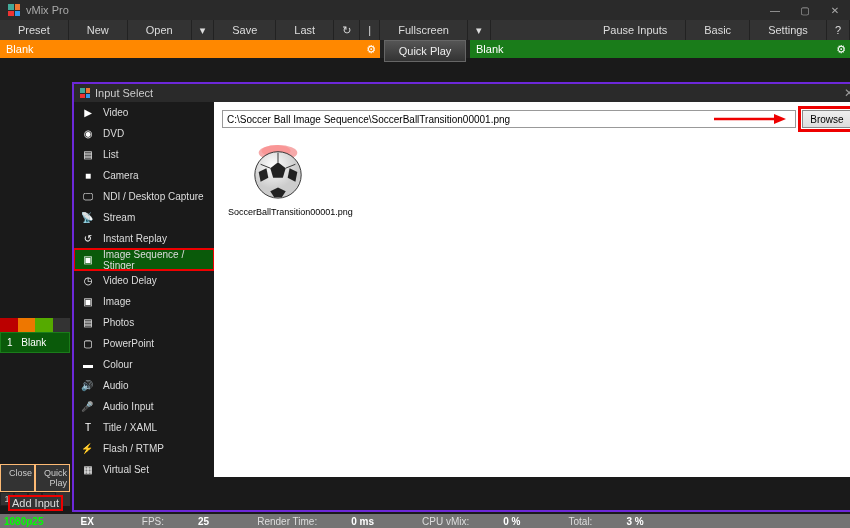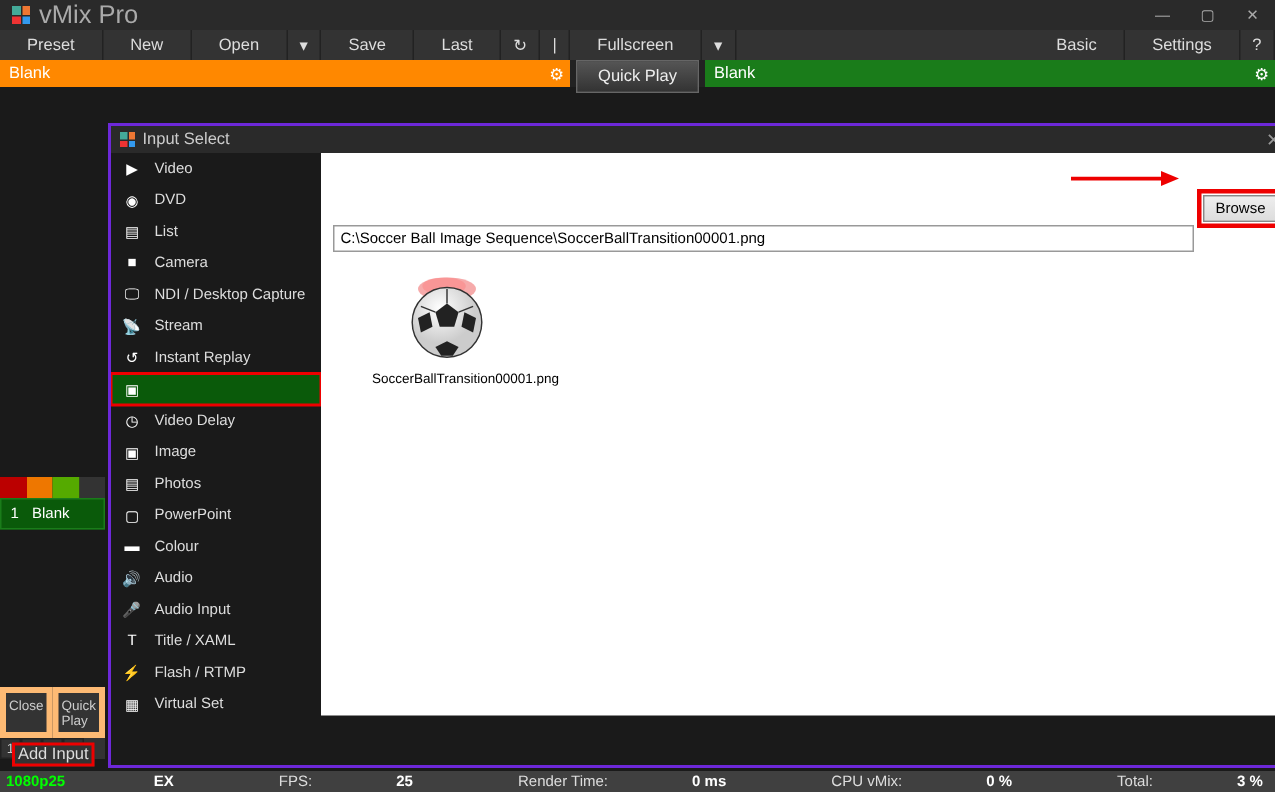--- a/index.html
+++ b/index.html
@@ -4,21 +4,21 @@
 <style>
 * { margin: 0; padding: 0; box-sizing: border-box; font-family: Arial, sans-serif; }
 body { background: #1a1a1a; width: 850px; height: 528px; overflow: hidden; position: relative; font-size: 11px; color: #ccc; }
 
 .titlebar { height: 20px; background: #2a2a2a; display: flex; align-items: center; padding-left: 8px; }
 .titlebar .logo { width: 12px; height: 12px; display: inline-grid; grid-template-columns: 1fr 1fr; grid-template-rows: 1fr 1fr; gap: 1px; margin-right: 6px; }
 .titlebar .logo span:nth-child(1) { background: #4a9; }
 .titlebar .logo span:nth-child(2) { background: #e73; }
 .titlebar .logo span:nth-child(3) { background: #e33; }
 .titlebar .logo span:nth-child(4) { background: #39e; }
-.titlebar .title { font-size: 17px; color: #aaa; }
+.titlebar .title { font-size: 11px; color: #aaa; }
 .titlebar .winbtns { margin-left: auto; display: flex; }
 .titlebar .winbtns div { width: 30px; height: 20px; display: flex; align-items: center; justify-content: center; color: #aaa; font-size: 10px; }
 
 .menubar { height: 20px; background: #333; display: flex; align-items: stretch; }
 .menubtn { padding: 0 18px; display: flex; align-items: center; color: #ddd; font-size: 11px; border-right: 1px solid #222; }
 .menubtn.narrow { padding: 0 8px; }
 .menubar .spacer { flex: 1; }
 
 .channelbar { height: 18px; display: flex; }
 .ch-orange { background: #f80; color: #fff; padding: 2px 6px; width: 380px; display: flex; align-items: center; position: relative; }
@@ -30,32 +30,32 @@
 
 .leftpanel { position: absolute; left: 0; top: 318px; width: 70px; }
 .colorrow { height: 14px; display: flex; }
 .colorrow div { flex: 1; }
 .cr-r { background: #b00; } .cr-o { background: #e70; } .cr-g { background: #5a0; } .cr-d { background: #333; }
 .blankrow { background: #0a5a0a; color: #fff; padding: 4px 6px; font-size: 10px; border: 1px solid #1a7c1a; }
 .blankrow .num { color: #fff; margin-right: 6px; }
 
 .bottomctl { position: absolute; left: 0; bottom: 22px; width: 70px; }
 .cqrow { display: flex; background: #333; }
-.cqrow div { flex: 1; padding: 3px 2px; text-align: left; font-size: 9px; border: 4px solid #fdba74; color: #ccc; }
+.cqrow div { flex: 1; padding: 3px 2px; text-align: right; font-size: 9px; border: 1px solid #fdba74; color: #ccc; }
 .numrow { display: flex; background: #333; }
 .numrow div { width: 14px; height: 14px; text-align: center; font-size: 9px; border: 1px solid #222; color: #ccc; line-height: 12px; }
 
 .addinput { position: absolute; left: 8px; bottom: 17px; width: 55px; height: 16px; background: #333; color: #ddd; font-size: 11px; display: flex; align-items: center; justify-content: center; border: 2px solid #e00; }
 
 .mixerbtn { position: absolute; right: 0; top: 306px; width: 30px; height: 16px; background: #0a8a0a; color: #fff; font-size: 8px; display: flex; align-items: center; justify-content: center; }
 
 .bottomicons { position: absolute; right: 6px; bottom: 17px; display: flex; gap: 4px; }
 .bottomicons div { width: 18px; height: 16px; background: #333; border: 1px solid #555; display: flex; align-items: center; justify-content: center; color: #aaa; font-size: 9px; }
 
-.statusbar { position: absolute; bottom: 0; left: 0; right: 0; height: 14px; background: #404040; display: flex; align-items: center; font-size: 10px; padding-left: 4px; justify-content: space-between; }
+.statusbar { position: absolute; bottom: 0; left: 0; right: 0; height: 14px; background: #737373; display: flex; align-items: center; font-size: 10px; padding-left: 4px; }
 .statusbar .sb-green { color: #0f0; font-weight: bold; margin-right: 6px; }
 .statusbar .sb-w { color: #ddd; margin-right: 3px; margin-left: 40px; }
 .statusbar .sb-b { color: #fff; font-weight: bold; margin-right: 8px; padding-left: 31px; }
 
 
 .dialog { position: absolute; left: 72px; top: 82px; width: 790px; height: 430px; background: #1a1a1a; border: 2px solid #6d28d9; z-index: 100; }
 .dlg-title { height: 18px; background: #2a2a2a; display: flex; align-items: center; padding-left: 6px; font-size: 11px; color: #ccc; }
 .dlg-title .logo { width: 10px; height: 10px; display: inline-grid; grid-template-columns: 1fr 1fr; grid-template-rows: 1fr 1fr; gap: 1px; margin-right: 5px; }
 .dlg-title .logo span:nth-child(1) { background: #4a9; }
 .dlg-title .logo span:nth-child(2) { background: #e73; }
@@ -64,26 +64,26 @@
 .dlg-title .close { margin-left: auto; margin-right: 6px; color: #999; font-size: 12px; }
 
 .dlg-body { display: flex; height: 375px; }
 .dlg-sidebar { width: 140px; background: #1a1a1a; overflow-y: auto; }
 .sb-item { display: flex; align-items: center; padding: 4px 6px; color: #ddd; font-size: 10px; cursor: pointer; gap: 7px; height: 21px; }
 .sb-item .ic { width: 16px; height: 14px; display: flex; align-items: center; justify-content: center; color: #fff; flex-shrink: 0; }
 .sb-item.selected { background: #0a5a0a; outline: 2px solid #e00; outline-offset: -1px; }
 
 .dlg-main { flex: 1; background: #fff; position: relative; padding: 8px; }
 .pathrow { display: flex; gap: 6px; align-items: center; margin-bottom: 10px; position: relative; }
-.pathinput { flex: 1; height: 18px; border: 1px solid #999; font-size: 10px; padding: 0 4px; color: #000; margin-top: 40px; }
+.pathinput { flex: 1; height: 18px; border: 1px solid #999; font-size: 10px; padding: 0 4px; color: #000; }
 .browsebtn { width: 50px; height: 18px; background: linear-gradient(#eee,#ddd); border: 1px solid #888; font-size: 10px; color: #000; display: flex; align-items: center; justify-content: center; outline: 3px solid #e00; outline-offset: 1px; }
 .redarrow { position: absolute; right: 66px; top: 2px; width: 72px; height: 14px; }
 .redarrow svg { width: 100%; height: 100%; }
 
-.thumb { width: 100px; text-align: center; margin-top: 15px; margin-left: 26px; }
+.thumb { width: 100px; text-align: center; margin-top: 15px; margin-left: 6px; }
 .ball { width: 58px; height: 58px; margin: 0 auto 6px; position: relative; }
 .ball svg { width: 100%; height: 100%; }
 .thumb .fname { font-size: 9px; color: #000; }
 
 .dlg-footer { height: 36px; background: #333; display: flex; align-items: center; justify-content: flex-end; gap: 18px; padding-right: 30px; }
 .dlg-btn { width: 66px; height: 22px; background: linear-gradient(#555,#3a3a3a); border: 1px solid #666; color: #eee; font-size: 11px; display: flex; align-items: center; justify-content: center; }
 .dlg-btn.ok { outline: 2px solid #e00; outline-offset: 1px; }
 </style>
 </head>
 <body>
@@ -108,20 +108,21 @@
   <div class="menubtn">New</div>
   <div class="menubtn">Open</div>
   <div class="menubtn narrow">▾</div>
   <div class="menubtn">Save</div>
   <div class="menubtn">Last</div>
   <div class="menubtn narrow">↻</div>
   <div class="menubtn narrow">|</div>
   <div class="menubtn">Fullscreen</div>
   <div class="menubtn narrow">▾</div>
   <div class="spacer"></div>
+  <div class="menubtn">Pause Inputs</div>
   <div class="menubtn">Basic</div>
   <div class="menubtn">Settings</div>
   <div class="menubtn narrow">?</div>
 </div>
 
 <div class="channelbar">
   <div class="ch-orange">
     <span>Blank</span>
     <span class="gear">⚙</span>
   </div>
@@ -217,20 +218,21 @@
       <div class="sb-item">
           <span class="ic">📡</span>
           <span>Stream</span>
         </div>
       <div class="sb-item">
           <span class="ic">↺</span>
           <span>Instant Replay</span>
         </div>
       <div class="sb-item selected">
           <span class="ic">▣</span>
+          <span>Image Sequence / Stinger</span>
         </div>
       <div class="sb-item">
           <span class="ic">◷</span>
           <span>Video Delay</span>
         </div>
       <div class="sb-item">
           <span class="ic">▣</span>
           <span>Image</span>
         </div>
       <div class="sb-item">

